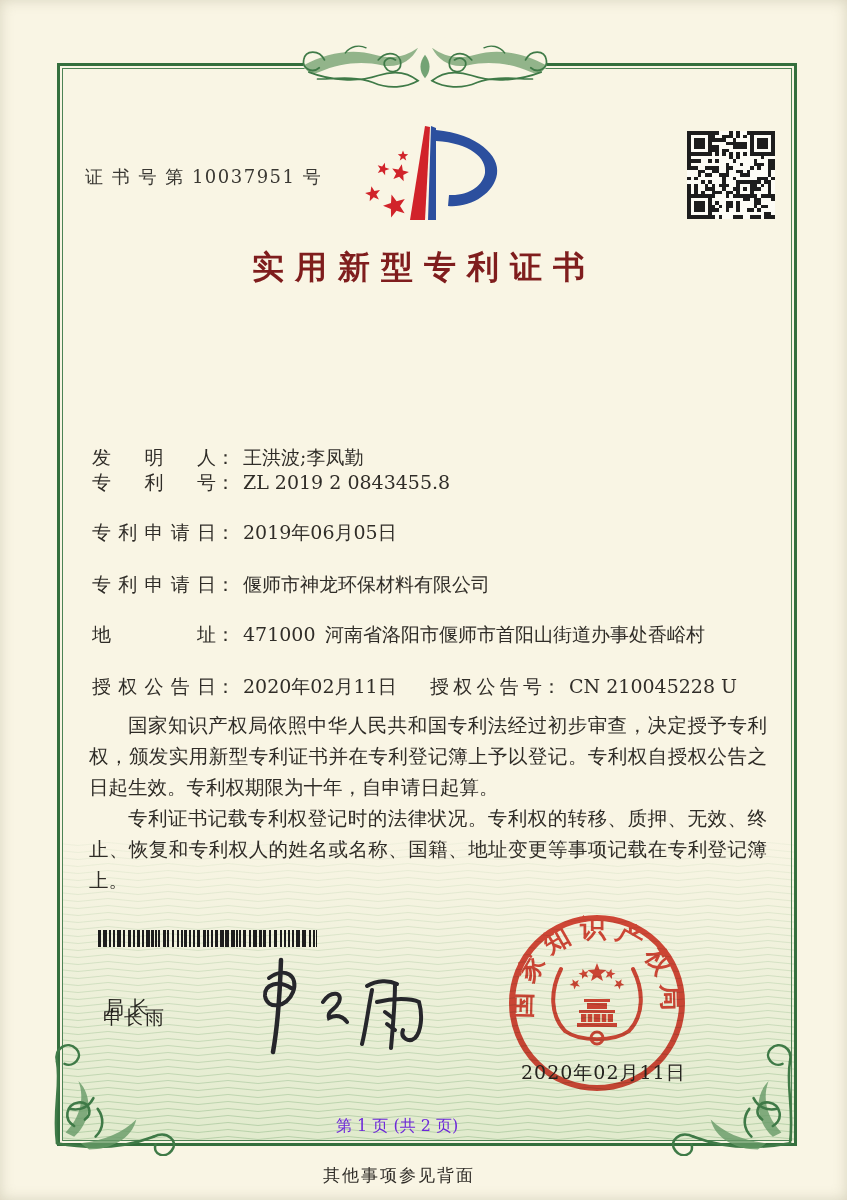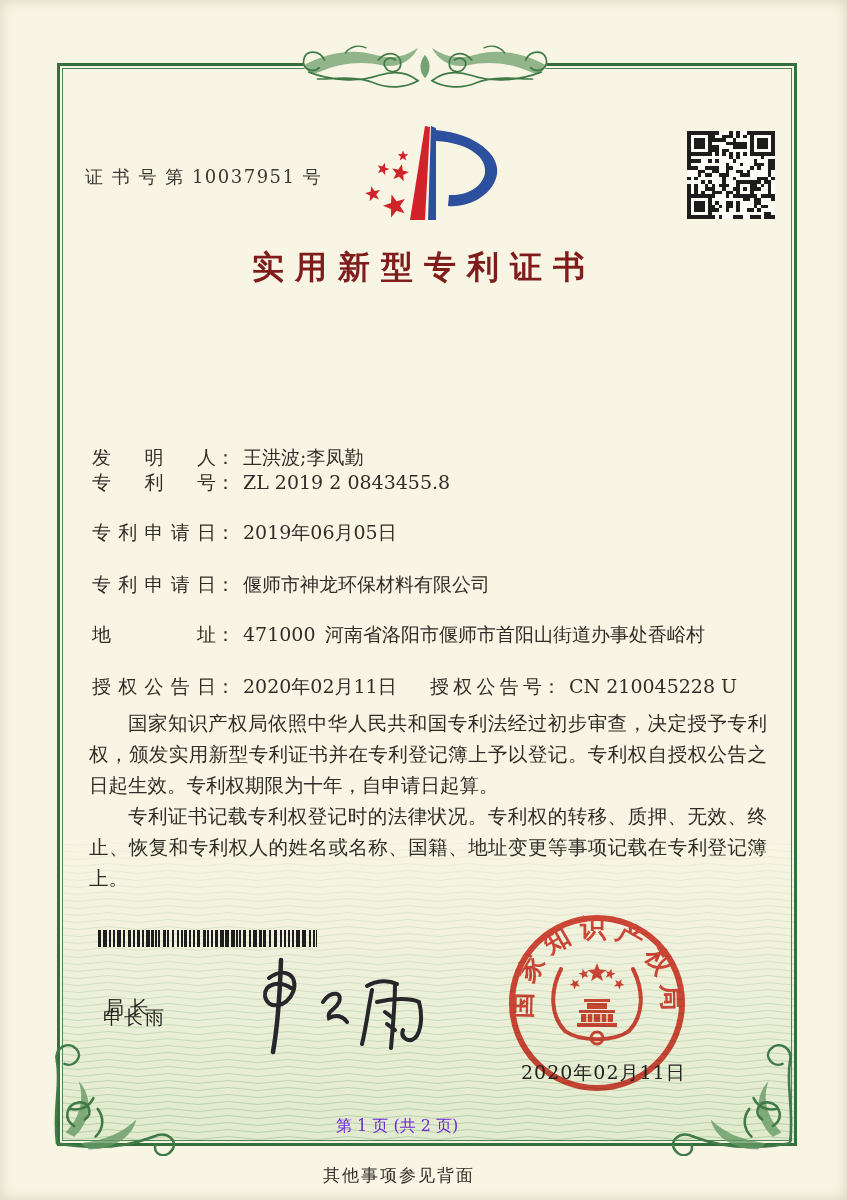--- a/index.html
+++ b/index.html
@@ -15,21 +15,21 @@
   .title{left:57px;width:734px;top:246px;text-align:center;font-size:32px;font-weight:bold;
          letter-spacing:11px;color:#7f1d1d;white-space:nowrap;}
   
   .frow{left:92px;font-size:19px;white-space:nowrap;color:#302d28;}
   .flabel{display:inline-block;width:124px;text-align:justify;text-align-last:justify;}
   .fcolon{display:inline-block;margin-right:8px;}
   .frow2{left:430px;font-size:19px;white-space:nowrap;color:#302d28;}
   .frow2 .flabel{width:112px;}
   
   .paras{left:89px;top:710px;width:678px;font-size:19.5px;line-height:31px;text-align:justify;color:#2f2c27;}
-  .paras p{margin:0;text-indent:2em;font-family:Liberation Mono, monospace;}
+  .paras p{margin:0;text-indent:2em;}
   .signer-title{left:105px;top:995px;font-size:19px;letter-spacing:6px;white-space:nowrap;color:#26241f;}
   .signer-name{left:103px;top:1005px;font-size:19px;letter-spacing:2px;white-space:nowrap;color:#26241f;}
   .seal-date{left:521px;top:1060px;font-size:19px;letter-spacing:1px;white-space:nowrap;color:#24221e;z-index:6;}
   .page-no{left:336px;top:1116px;font-size:16px;white-space:nowrap;color:#6d28d9;}
   .back-note{left:323px;top:1164px;font-size:17px;letter-spacing:2px;white-space:nowrap;color:#2f2c27;}
   .seal-svg{left:505px;top:911px;width:184px;height:184px;mix-blend-mode:multiply;opacity:.92;z-index:5;}
   .guil{left:63px;top:838px;width:731px;height:303px;z-index:0;}
   .over{z-index:2;}
   .orn{z-index:7;}
 </style>

